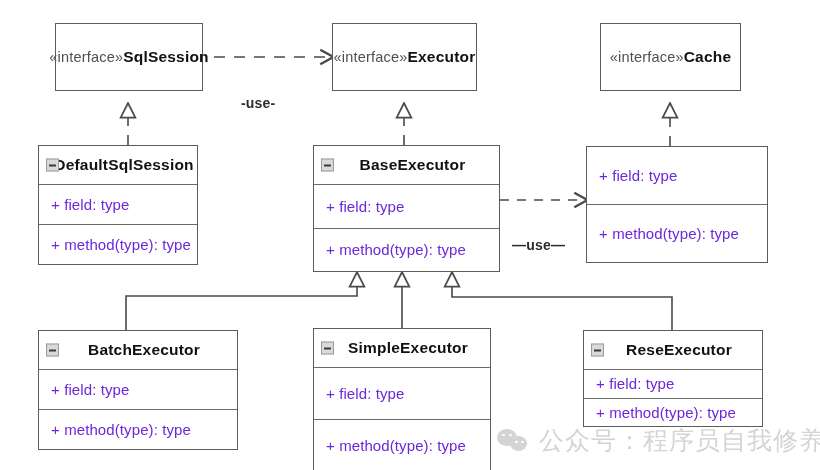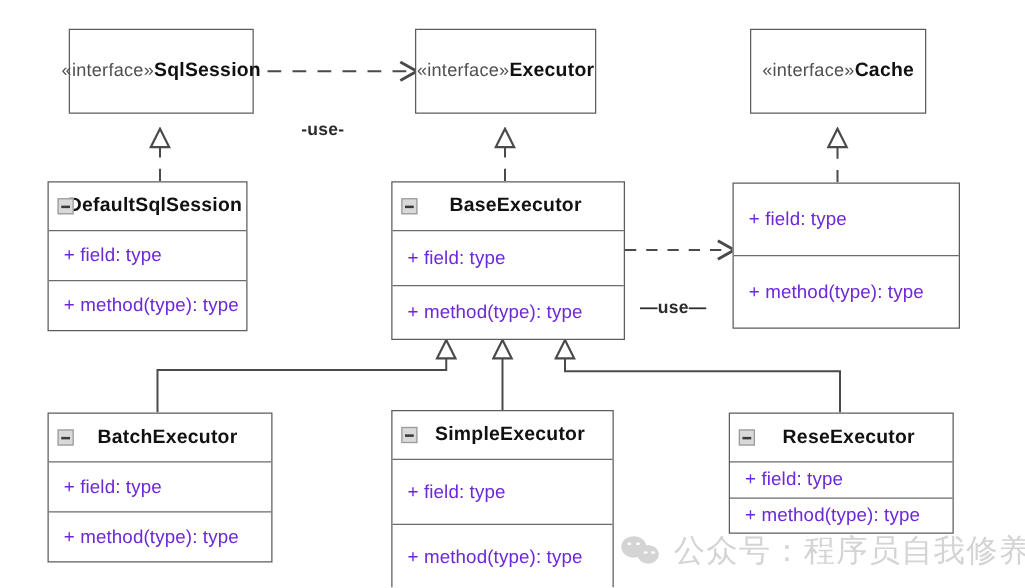--- a/index.html
+++ b/index.html
@@ -245,21 +245,21 @@
     </div>
     <div class="row">+ field: type</div>
     <div class="row sep">+ method(type): type</div>
   </div>
 
   <div class="cls" style="left:586px; top:146px; width:182px; height:117px;">
     <div class="row">+ field: type</div>
     <div class="row sep">+ method(type): type</div>
   </div>
 
-  <div class="cls" style="left:38px; top:330px; width:180px; height:120px;">
+  <div class="cls" style="left:38px; top:330px; width:200px; height:120px;">
     <div class="hdr">
       <span class="collapse"></span>
       <span class="cname">BatchExecutor</span>
     </div>
     <div class="row">+ field: type</div>
     <div class="row sep">+ method(type): type</div>
   </div>
 
   <div class="cls" style="left:313px; top:328px; width:178px; height:144px;">
     <div class="hdr">

